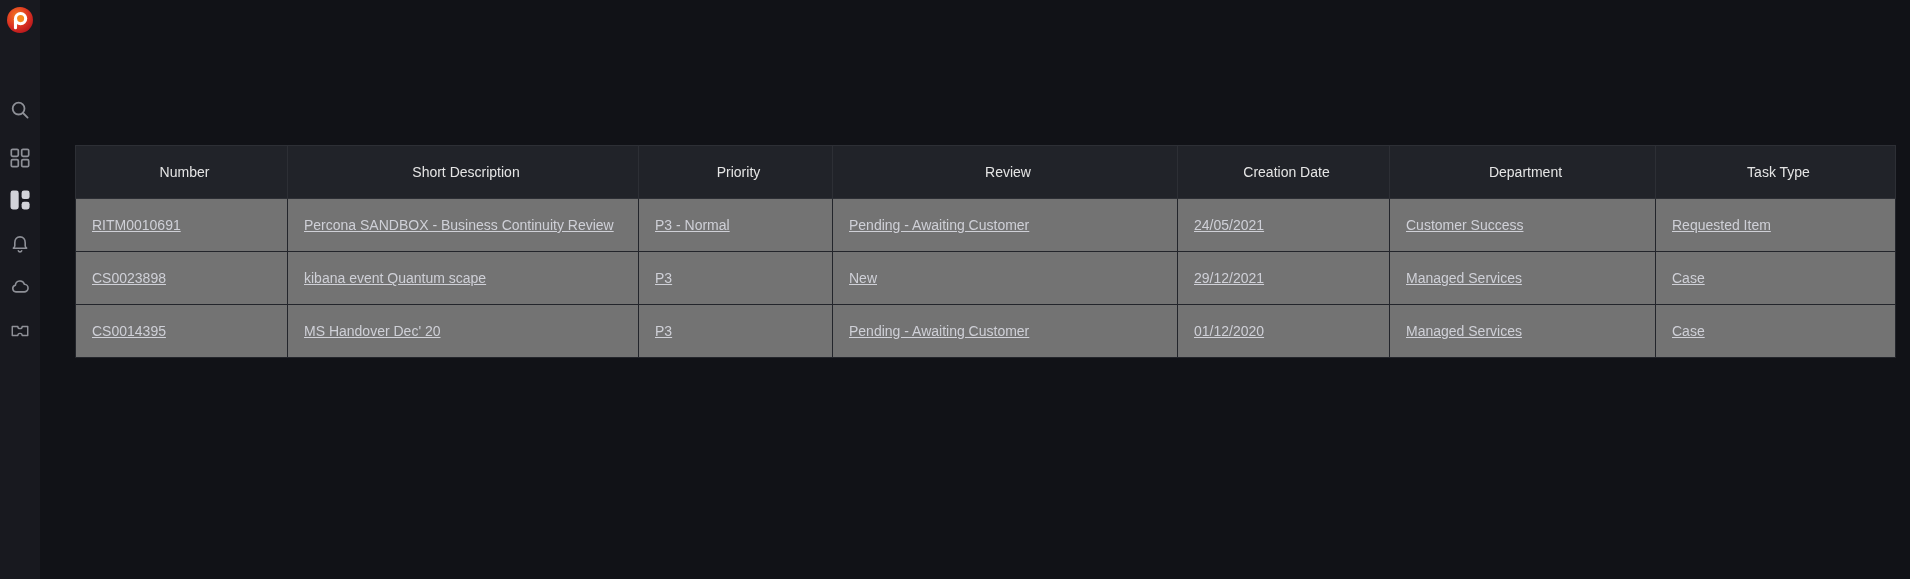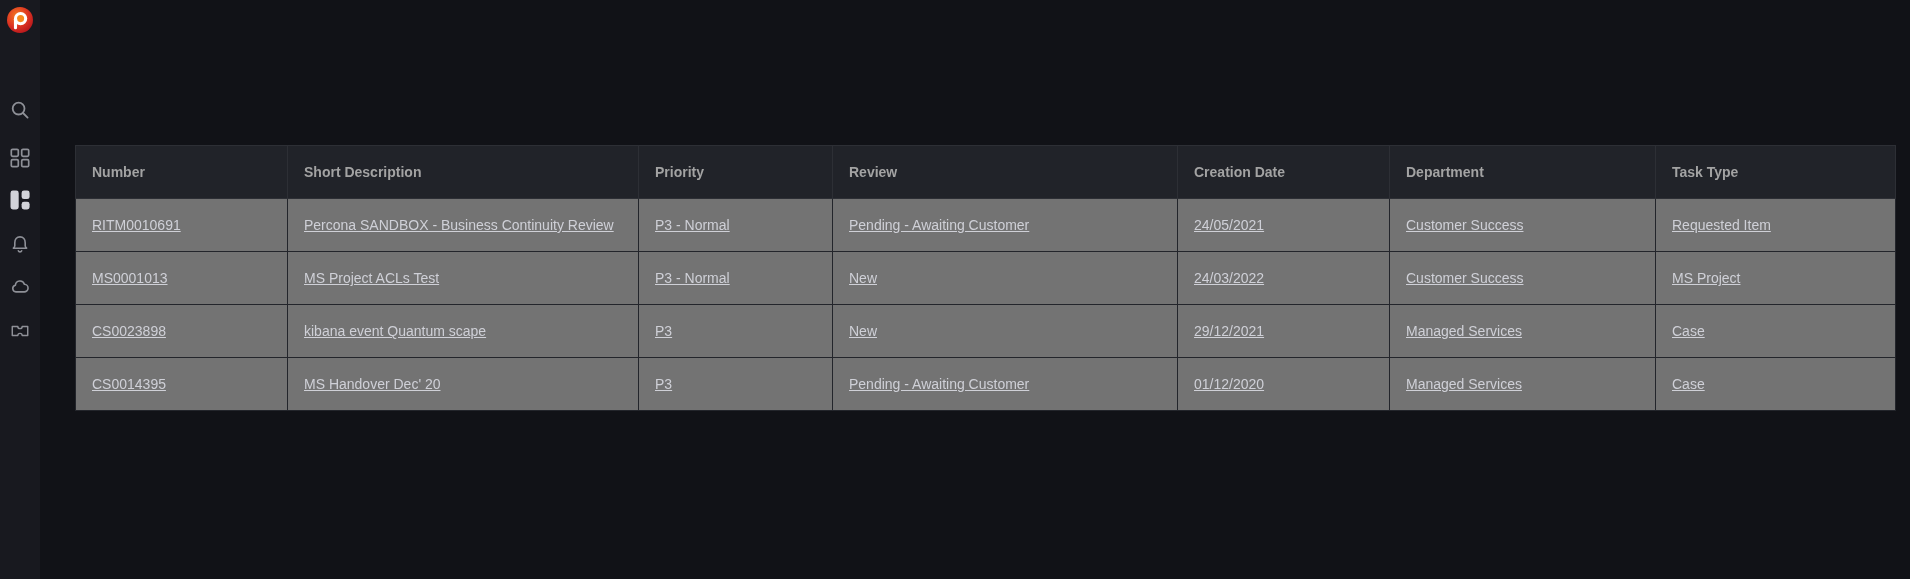--- a/index.html
+++ b/index.html
@@ -76,24 +76,25 @@
     padding: 0 10px 0 16px;
     font-size: 14px;
     text-align: left;
     vertical-align: middle;
     white-space: nowrap;
     overflow: hidden;
     border: 1px solid #26282e;
   }
   .tickets thead th {
     background: #212329;
-    color: #a3a3a3;
-    font-weight: 700;
+    color: #e5e5e5;
+    font-weight: 400;
     border-color: #2d2f35;
     cursor: pointer;
+    text-align: center;
   }
   .tickets tbody td {
     background: #737373;
     color: #cfd0d7;
     border-color: #23252b;
     text-decoration: underline;
   }
   .c0 { width: 212px; } .c1 { width: 351px; } .c2 { width: 194px; }
   .c3 { width: 345px; } .c4 { width: 212px; } .c5 { width: 266px; }
   .c6 { width: 240px; }
@@ -192,29 +193,20 @@
         <tr>
           <td>RITM0010691</td>
           <td>Percona SANDBOX - Business Continuity Review</td>
           <td>P3 - Normal</td>
           <td>Pending - Awaiting Customer</td>
           <td>24/05/2021</td>
           <td>Customer Success</td>
           <td>Requested Item</td>
         </tr>
         <tr>
-          <td>MS0001013</td>
-          <td>MS Project ACLs Test</td>
-          <td>P3 - Normal</td>
-          <td>New</td>
-          <td>24/03/2022</td>
-          <td>Customer Success</td>
-          <td>MS Project</td>
-        </tr>
-        <tr>
           <td>CS0023898</td>
           <td>kibana event Quantum scape</td>
           <td>P3</td>
           <td>New</td>
           <td>29/12/2021</td>
           <td>Managed Services</td>
           <td>Case</td>
         </tr>
         <tr>
           <td>CS0014395</td>

